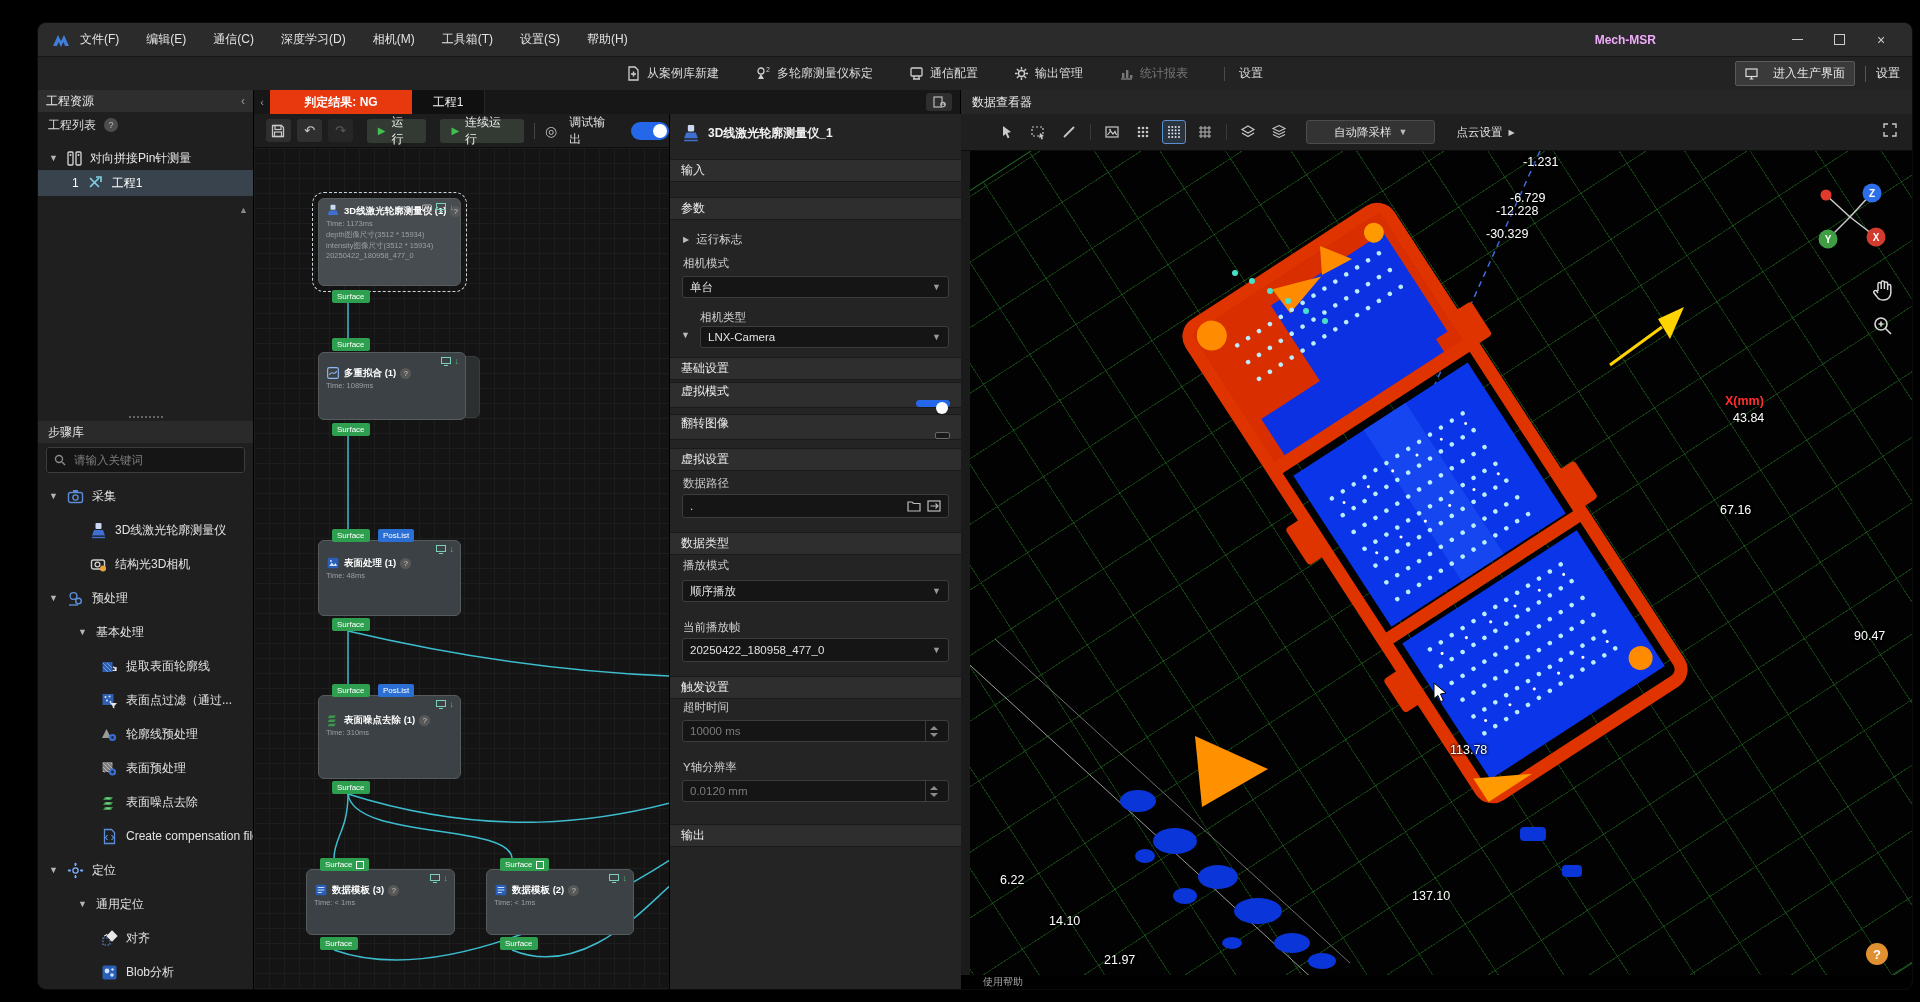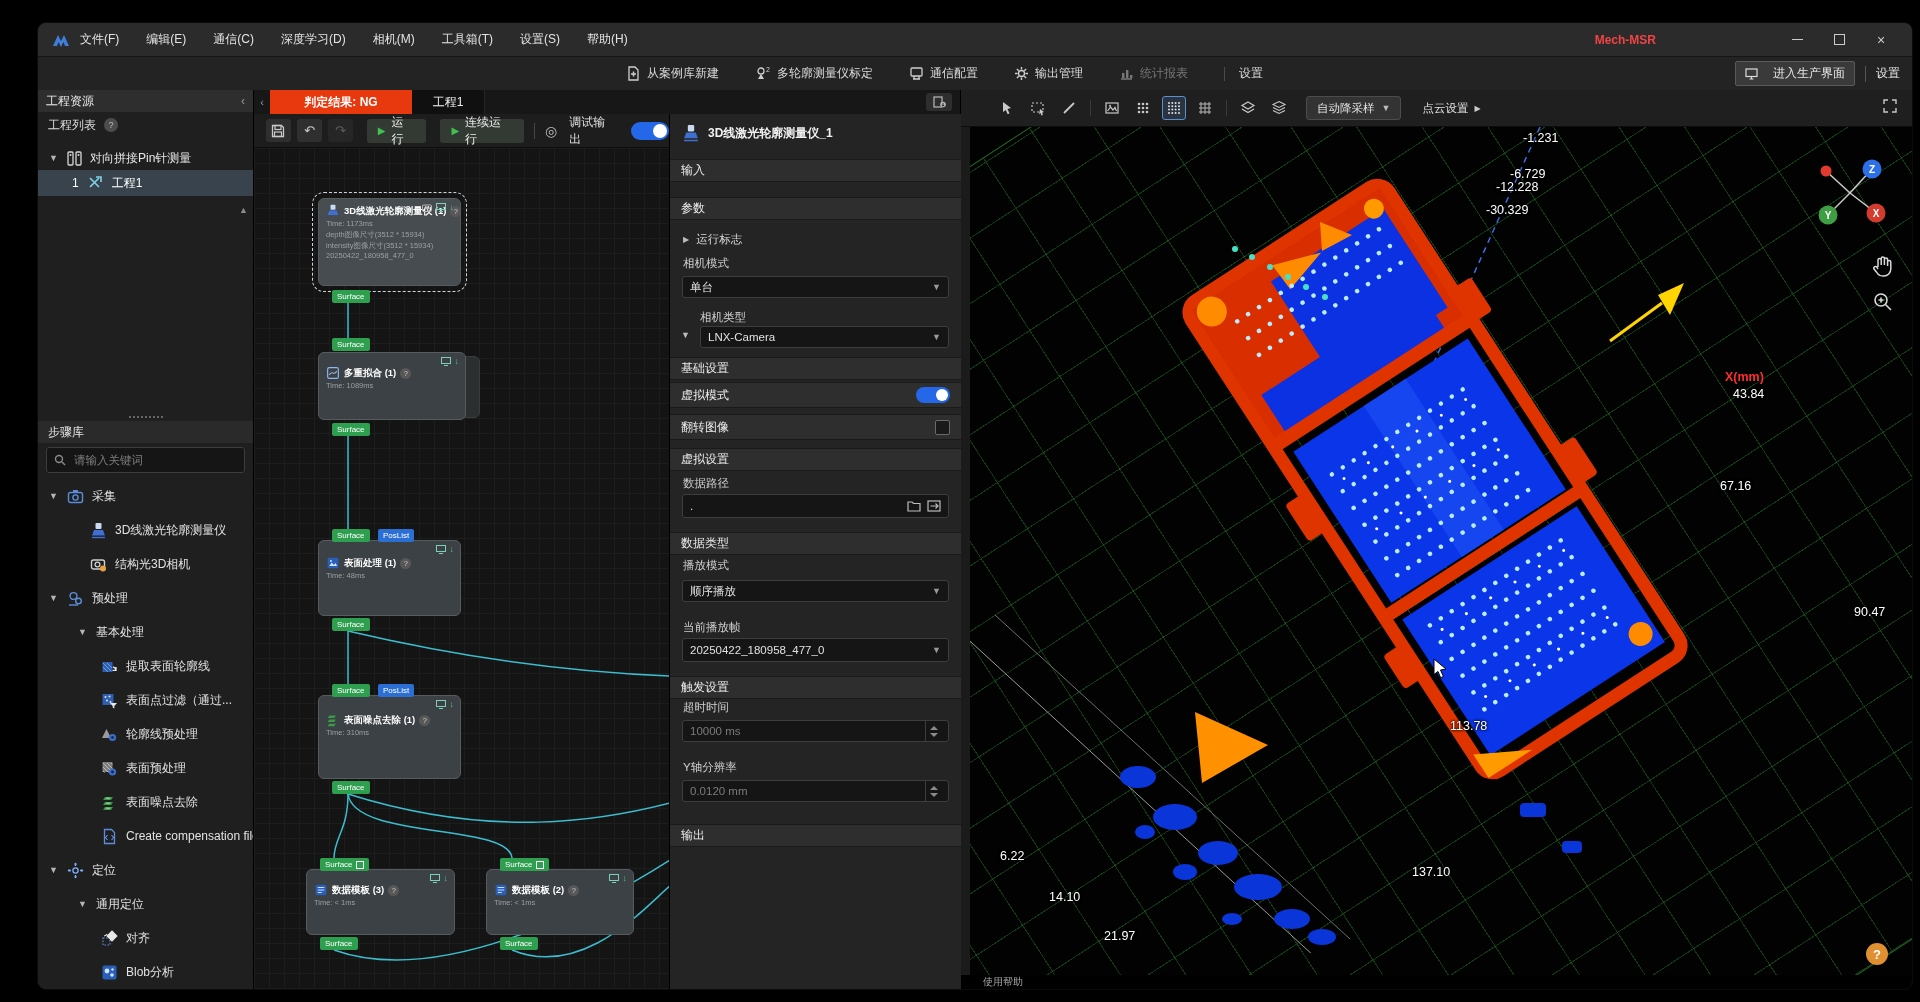--- a/index.html
+++ b/index.html
@@ -4,21 +4,21 @@
 <style>
   html,body{margin:0;padding:0;background:#000;font-family:"Liberation Sans","DejaVu Sans",sans-serif;}
   .stage{position:relative;width:1920px;height:1002px;background:#000;overflow:hidden;}
   .app{position:absolute;left:37px;top:22px;width:1874px;height:966px;background:#1c1c1c;border-radius:9px;overflow:hidden;border:1px solid #0b0b0b;display:flex;flex-direction:column;}
   
   .titlebar{height:33px;background:#2b2b2b;display:flex;align-items:center;padding:0 10px;flex:none;}
   .logo{width:18px;height:16px;margin:0 10px 0 4px;flex:none;}
   .menus{display:flex;gap:27px;}
   .menuitem{font-size:12px;color:#e3e3e3;cursor:default;}
   .tspacer{flex:1;}
-  .wintitle{font-size:12px;color:#ef4444;font-weight:bold;margin-right:120px;}
+  .wintitle{font-size:12px;color:#f0abfc;font-weight:bold;margin-right:120px;}
   .winbtn{width:42px;height:24px;display:flex;align-items:center;justify-content:center;color:#ccc;font-size:14px;}
   .ic-min{width:11px;height:1px;background:#ccc;}
   .ic-restore{width:9px;height:9px;border:1px solid #ccc;position:relative;background:#2b2b2b;}
   .ic-restore:before{content:"";position:absolute;left:2px;top:-4px;width:9px;height:9px;border:1px solid #ccc;z-index:-1;}
   
   .topbar{height:33px;background:#232323;border-top:1px solid #161616;display:flex;align-items:center;flex:none;padding-left:588px;}
   .tbitem{display:flex;align-items:center;gap:6px;font-size:12px;color:#dcdcdc;margin-right:36px;white-space:nowrap;}
   .tbitem.dim{color:#787878;}
   .tbsep{width:1px;height:14px;background:#4a4a4a;margin-right:14px;}
   .tbright{margin-left:auto;display:flex;align-items:center;gap:10px;padding-right:8px;}
@@ -90,35 +90,35 @@
   .psec{position:absolute;left:0;right:0;height:21px;background:#2e2e2e;border-top:1px solid #1a1a1a;border-bottom:1px solid #1a1a1a;display:flex;align-items:center;padding-left:11px;font-size:12px;color:#ececec;}
   .plabel{position:absolute;left:13px;font-size:11.5px;color:#cfcfcf;}
   .prun{position:absolute;left:13px;display:flex;gap:7px;align-items:center;font-size:11.5px;color:#dadada;}
   .prun .tri{font-size:8px;color:#bbb;}
   .pinput{position:absolute;left:12px;right:12px;height:22px;background:#151515;border:1px solid #3d3d3d;border-radius:3px;display:flex;align-items:center;padding:0 7px;font-size:11.5px;color:#e0e0e0;box-sizing:border-box;}
   .pinput .dd{margin-left:auto;color:#9a9a9a;font-size:9px;}
   .pinput.dis{color:#7b7b7b;}
   .spin{margin-left:auto;width:15px;height:100%;border-left:1px solid #3d3d3d;display:flex;flex-direction:column;align-items:center;justify-content:center;gap:3px;}
   .spin b{width:0;height:0;border-left:4px solid transparent;border-right:4px solid transparent;}
   .spin .up{border-bottom:4px solid #8a8a8a;} .spin .dn{border-top:4px solid #8a8a8a;}
-  .pbar{position:absolute;left:0;right:0;height:24px;background:#2e2e2e;border-top:1px solid #1a1a1a;border-bottom:1px solid #1a1a1a;display:flex;align-items:center;padding:0 11px;font-size:12px;color:#ececec;}
+  .pbar{position:absolute;left:0;right:0;height:24px;background:#2e2e2e;border-top:1px solid #1a1a1a;border-bottom:1px solid #1a1a1a;display:flex;padding:0 11px;font-size:12px;color:#ececec;flex-direction:column;}
   .pbar .ctl{margin-left:auto;}
   .ptoggle{width:34px;height:16px;border-radius:8px;background:#2467e8;position:relative;}
   .ptoggle i{position:absolute;right:2px;top:2px;width:12px;height:12px;border-radius:50%;background:#fff;}
   .pcheck{width:13px;height:13px;background:#1a1a1a;border:1px solid #6a6a6a;border-radius:2px;}
   .iconbtn{margin-left:6px;flex:none;display:flex;}
   .camexp{position:absolute;left:11px;font-size:9px;color:#bbb;}
   
   .viewer{flex:1;display:flex;flex-direction:column;min-width:0;background:#1b1b1b;}
   .vhead{height:24px;background:#262626;display:flex;align-items:center;padding-left:11px;font-size:12px;color:#ececec;flex:none;}
   .vtool{height:36px;background:#1f1f1f;border-bottom:1px solid #0c0c0c;display:flex;align-items:center;gap:7px;padding-left:34px;flex:none;}
   .vibtn{width:24px;height:24px;display:flex;align-items:center;justify-content:center;border-radius:3px;}
   .vibtn.active{background:#2a3340;border:1px solid #5a8fd0;box-sizing:border-box;}
   .vtsep{width:1px;height:16px;background:#3a3a3a;margin:0 2px;}
-  .ddbtn{height:22px;background:#333;border:1px solid #4c4c4c;border-radius:3px;display:flex;align-items:center;gap:7px;padding:0 10px;font-size:11.5px;color:#e4e4e4;margin-left:8px;}
+  .ddbtn{height:22px;background:#333;border:1px solid #4c4c4c;border-radius:3px;display:flex;align-items:center;gap:7px;padding:0 27px;font-size:11.5px;color:#e4e4e4;margin-left:8px;}
   .pcbtn{display:flex;align-items:center;gap:6px;font-size:11.5px;color:#e4e4e4;margin-left:14px;}
   .pcbtn .tri{font-size:8px;color:#ccc;}
   .vexpand{margin-left:auto;margin-right:14px;}
   .vcanvas{flex:1;position:relative;overflow:hidden;background:#020202;margin-left:9px;}
   .vgrid{position:absolute;left:-250px;top:-160px;width:1460px;height:1160px;transform:rotate(-33deg);
     background-image:repeating-linear-gradient(0deg,rgba(40,150,40,.38) 0 1px,transparent 1px 55px),repeating-linear-gradient(90deg,rgba(40,150,40,.38) 0 1px,transparent 1px 55px);
     outline:1px solid rgba(70,200,70,.5);}
   .scene{position:absolute;left:0;top:0;}
   .vlab{position:absolute;font-size:12.5px;color:#fff;text-shadow:0 0 3px #000,0 0 3px #000;white-space:nowrap;}
   .vlab.red{color:#ff2d2d;font-weight:bold;}
@@ -690,20 +690,23 @@
                 </span>
           </div>
           <div class="psec" style="top:710px">
                 <span>输出</span>
               </div>
         </div>
       </div>
     </div>
 
     <div class="viewer">
+      <div class="vhead">
+            <span>数据查看器</span>
+          </div>
       <div class="vtool">
         <div class="vibtn">
           <svg width="16" height="16" viewBox="0 0 16 16">
                 <path d="M4,2 L12,8 L8.5,9 L10.5,13.5 L8.6,14.3 L6.8,10 L4,12 Z" fill="#c8c8c8"></path>
               </svg>
         </div>
         <div class="vibtn">
           <svg width="16" height="16" viewBox="0 0 16 16">
                 <rect x="2" y="3" width="11" height="9" fill="none" stroke="#c8c8c8" stroke-width="1.2" stroke-dasharray="2 2"></rect>
                 <path d="M10,9 l4,3 -2,0.5 1,2.5 -1.5,0.5 -1,-2.5 -1.5,1.5 Z" fill="#c8c8c8"></path>

